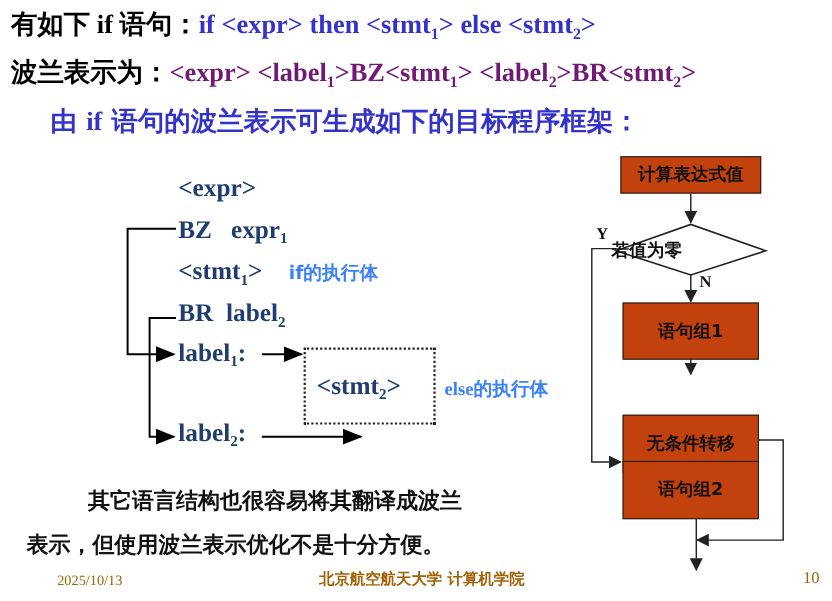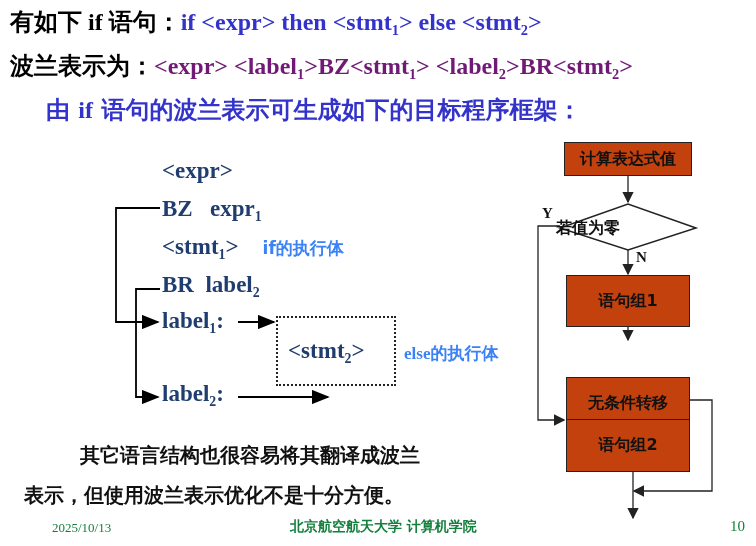--- a/index.html
+++ b/index.html
@@ -13,21 +13,21 @@
   .navy{color:#1f3d6e;}
   .red{color:#3b82f6;}
   sub{font-size:60%;vertical-align:-0.35em;line-height:0;}
   .line1{top:6px;left:10px;font-size:24px;}
   .line2{top:50px;left:10px;font-size:24px;}
   .line3{top:94px;left:46px;font-size:24px;color:#3333cc;}
   .code{font-size:23px;}
   .fbox{position:absolute;border:1.5px solid #222;background:#c2410c;display:flex;align-items:center;justify-content:center;font-family:"DejaVu Sans",sans-serif;font-weight:bold;font-size:16px;color:#111;box-sizing:border-box;}
   .dotbox{position:absolute;left:276px;top:316px;width:120px;height:70px;border:2px dotted #222;box-sizing:border-box;}
   .bottom{font-size:20px;color:#111;}
-  .footer{font-size:13px;color:#15803d;}
+  .footer{font-size:13px;color:#a16207;}
 </style>
 </head>
 <body>
 
 <div class="abs line1">
   <span class="cn black">有如下</span><span class="ser black"> if </span><span class="cn black">语句：</span><span class="ser blue"><span>if &lt;expr&gt; then &lt;stmt</span><sub>1</sub><span>&gt; else &lt;stmt</span><sub>2</sub><span>&gt;</span></span>
 </div>
 
 <div class="abs line2">
   <span class="cn black">波兰表示为：</span><span class="ser green"><span>&lt;expr&gt; &lt;label</span><sub>1</sub><span>&gt;BZ&lt;stmt</span><sub>1</sub><span>&gt; &lt;label</span><sub>2</sub><span>&gt;BR&lt;stmt</span><sub>2</sub><span>&gt;</span></span>

